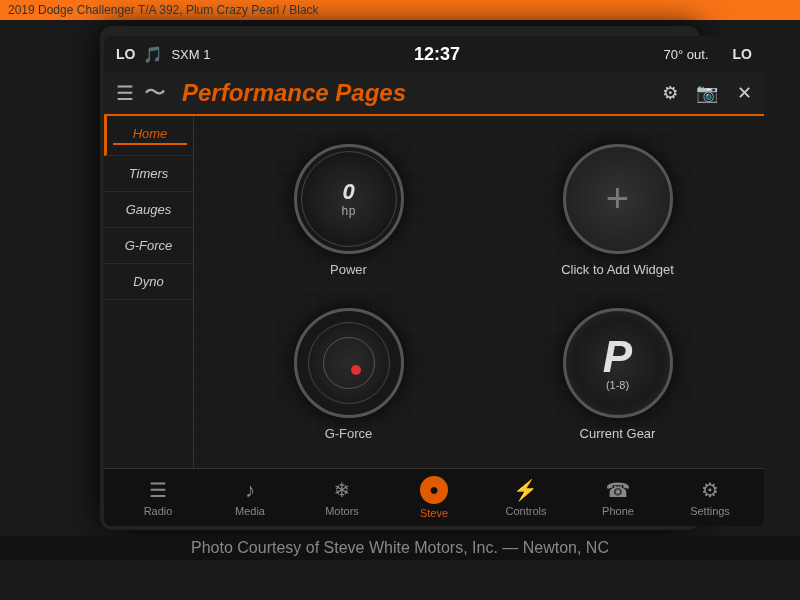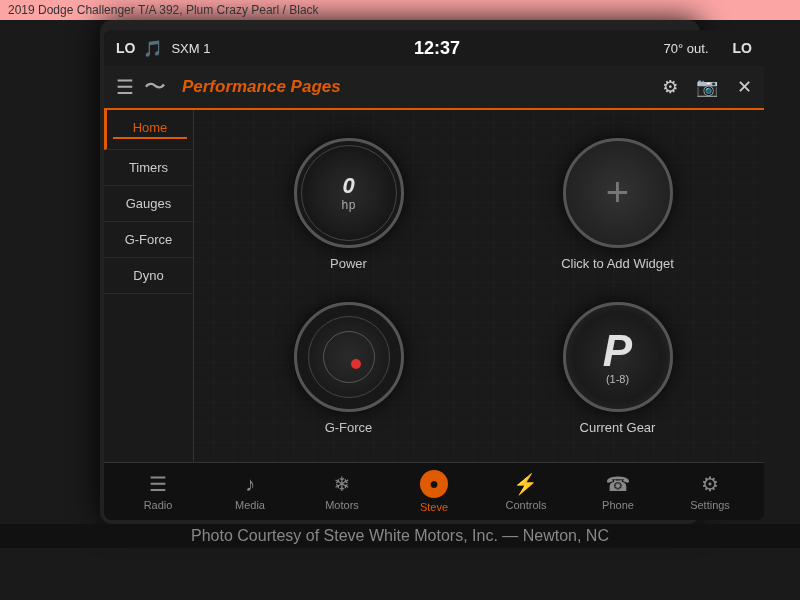--- a/index.html
+++ b/index.html
@@ -7,21 +7,21 @@
       width: 800px;
       height: 600px;
       background: #1a1a1a;
       font-family: Arial, sans-serif;
       overflow: hidden;
       position: relative;
     }
 
     
     .title-bar {
-      background: #fca5a5;
+      background: #f97316;
       width: 100%;
       padding: 3px 8px;
       font-size: 12px;
       color: #333;
       display: flex;
       align-items: center;
     }
 
     
     .screen-wrapper {
@@ -56,21 +56,21 @@
     .header-bar {
       background: #1e1e1e;
       display: flex;
       align-items: center;
       padding: 6px 12px;
       border-bottom: 2px solid #e05a00;
       height: 44px;
       gap: 10px;
     }
     .header-icon { color: #aaa; font-size: 20px; }
-    .header-title { color: #e05a00; font-size: 17px; font-weight: bold; font-style: italic; flex: 1; margin-left: 6px; }
+    .header-title { color: #e05a00; font-size: 24px; font-weight: bold; font-style: italic; flex: 1; margin-left: 6px; }
     .header-actions { display: flex; align-items: center; gap: 18px; color: #ccc; font-size: 18px; }
     .header-actions span { cursor: pointer; }
 
     
     .content-area {
       display: flex;
       height: calc(100% - 36px - 44px - 58px);
       background: #1a1a1a;
     }
 
@@ -82,20 +82,21 @@
       flex-direction: column;
       border-right: 1px solid #333;
     }
     .sidebar-item {
       padding: 10px 6px;
       text-align: center;
       color: #ccc;
       font-size: 13px;
       cursor: pointer;
       border-bottom: 1px solid #2a2a2a;
+      font-style: italic;
     }
     .sidebar-item.active {
       color: #e05a00;
       border-left: 3px solid #e05a00;
     }
     .sidebar-item.active::after {
       content: '';
       display: block;
       height: 2px;
       background: #e05a00;
@@ -297,21 +298,21 @@
       color: #888;
       font-size: 16px;
       padding: 3px;
       background: #111;
     }
 
     .screen-bezel {
       background: #222;
       border-radius: 12px;
       padding: 4px;
-      margin: 0 auto;
+      margin: 6px auto;
       width: 600px;
       box-shadow: 0 0 30px rgba(0,0,0,0.9);
     }
   </style>
 </head>
 <body>
 
 <div class="title-bar">
   <span>2019 Dodge Challenger T/A 392,  Plum Crazy Pearl / Black</span>
 </div>

